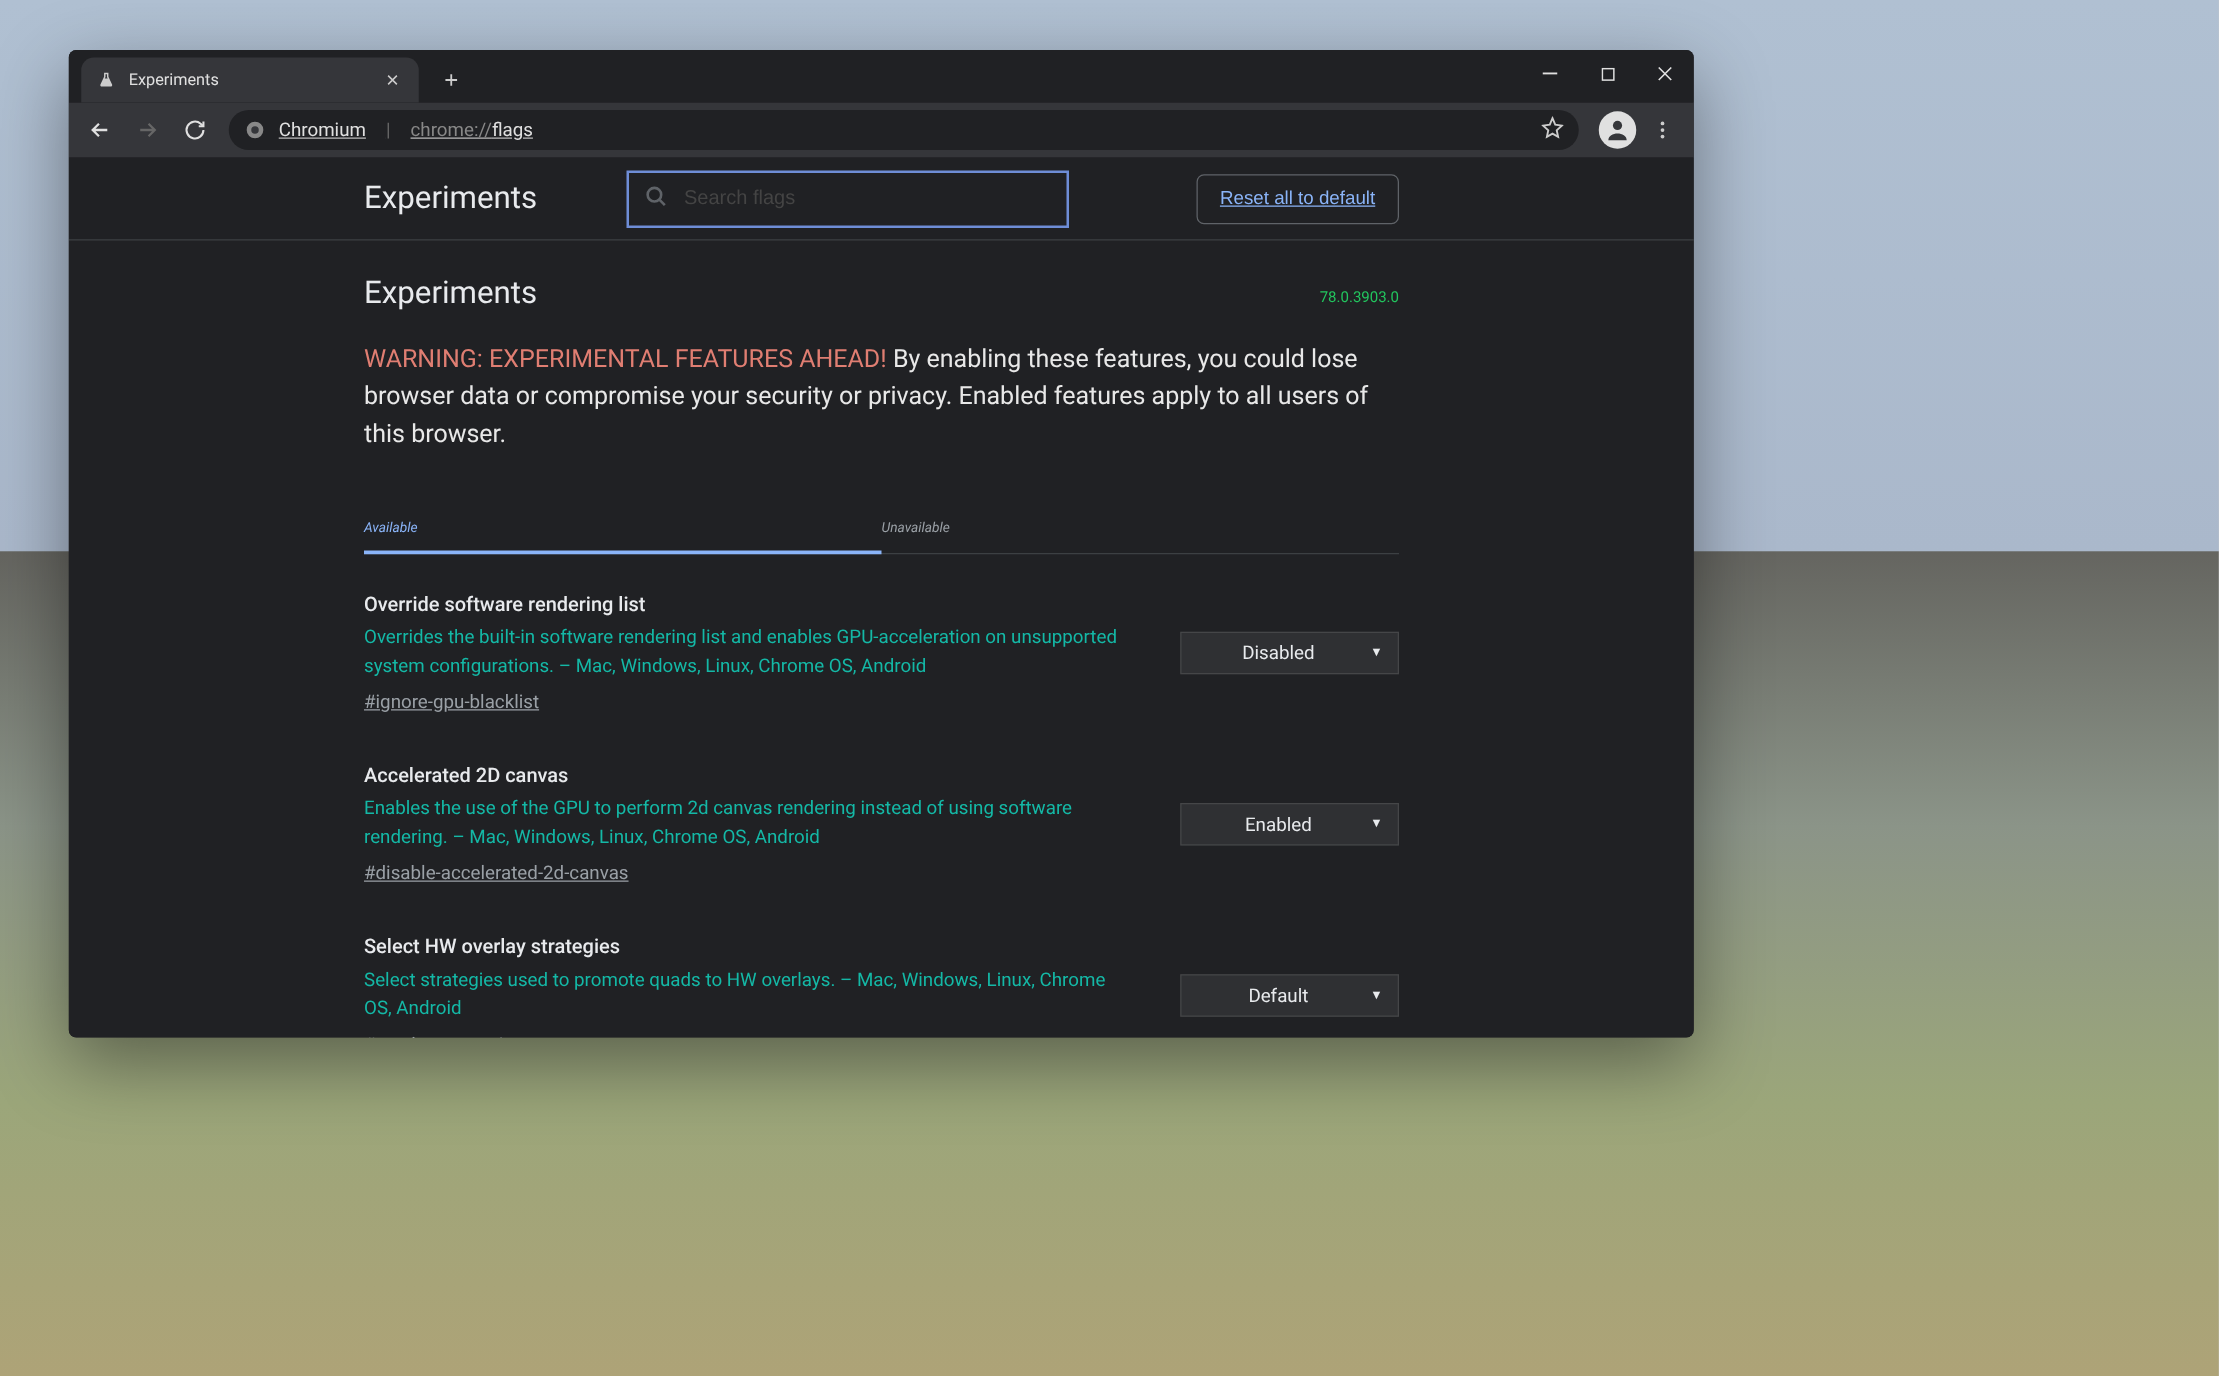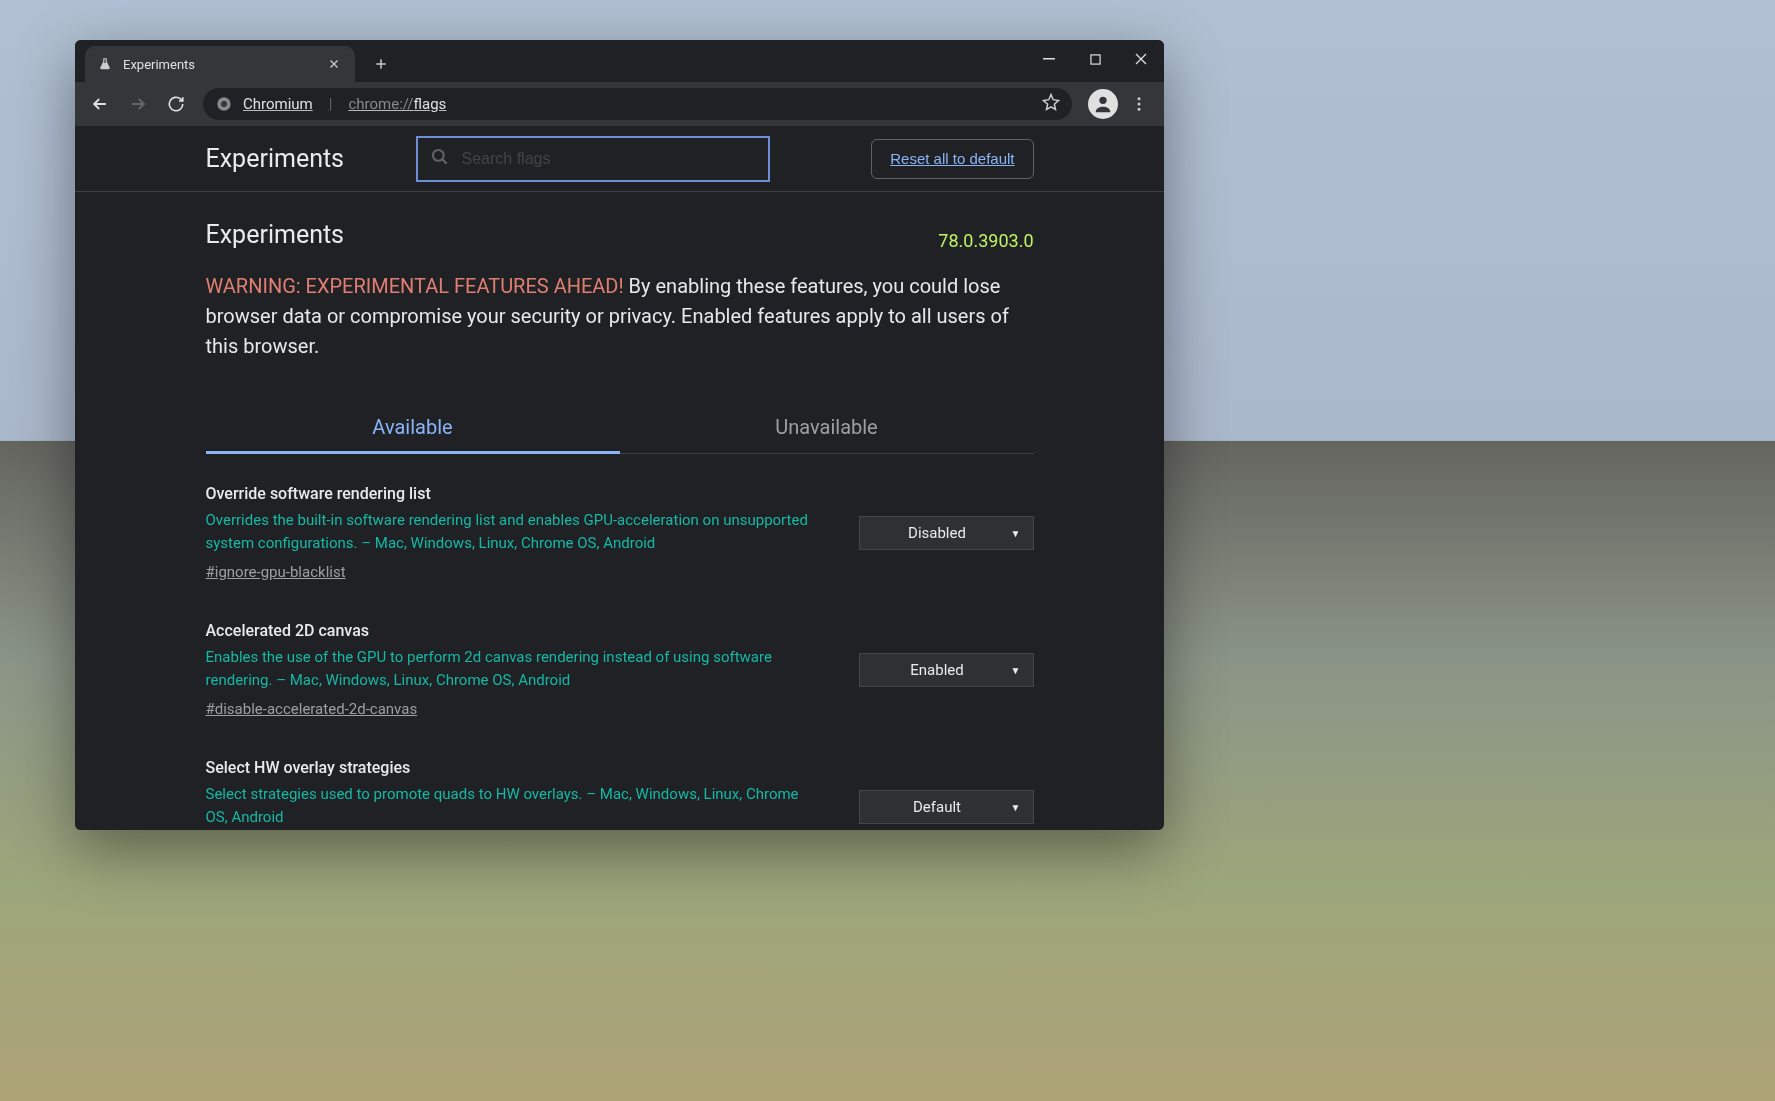--- a/index.html
+++ b/index.html
@@ -3,28 +3,27 @@
 <meta charset="utf-8">
 <style>
   * { box-sizing: border-box; margin: 0; padding: 0; }
   html, body { width: 1775px; height: 1101px; overflow: hidden; font-family: 'Segoe UI', Roboto, Arial, sans-serif; }
   body {
     background: linear-gradient(to bottom, #b0c0d2 0%, #aab8cb 40%, #656560 40.1%, #8b9488 60%, #9ba67a 80%, #aea377 100%);
   }
   .window {
     position: absolute;
     left: 55px; top: 40px;
-    width: 1089px; height: 790px;
+    width: 1300px; height: 790px;
     background: #202124;
     border-radius: 6px;
     box-shadow: 0 20px 60px rgba(0,0,0,0.4);
     overflow: hidden;
     display: flex;
     flex-direction: column;
-    margin-left: 20px;
   }
   
   .titlebar {
     height: 42px;
     background: #202124;
     display: flex;
     align-items: flex-end;
     position: relative;
   }
   .tab {
@@ -173,44 +172,44 @@
     margin: 0 auto;
     padding-top: 28px;
     padding-bottom: 60px;
   }
   .page-h1 {
     font-size: 25px;
     font-weight: 400;
   }
   .version {
     float: right;
-    color: #bef264;
-    font-size: 18px;
+    color: #22c55e;
+    font-size: 12px;
     margin-top: 10px;
   }
   .warning-block {
     margin-top: 22px;
     font-size: 20px;
     line-height: 1.5;
     color: #e8e8e8;
   }
   .warning-block .warn { color: #e07e72; }
 
   .tabs {
     display:flex;
     margin-top: 40px;
     border-bottom: 1px solid #3c4043;
   }
   .tabs .tab-item {
     flex:1;
-    text-align:center;
     padding: 14px 0;
-    font-size: 20px;
+    font-size: 11px;
     color: #9aa0a6;
     position:relative;
+    font-style:italic;
   }
   .tabs .tab-item.active {
     color: #8ab4f8;
   }
   .tabs .tab-item.active::after {
     content:'';
     position:absolute;
     left:0; right:0; bottom:-1px;
     height:3px;
     background:#8ab4f8;

